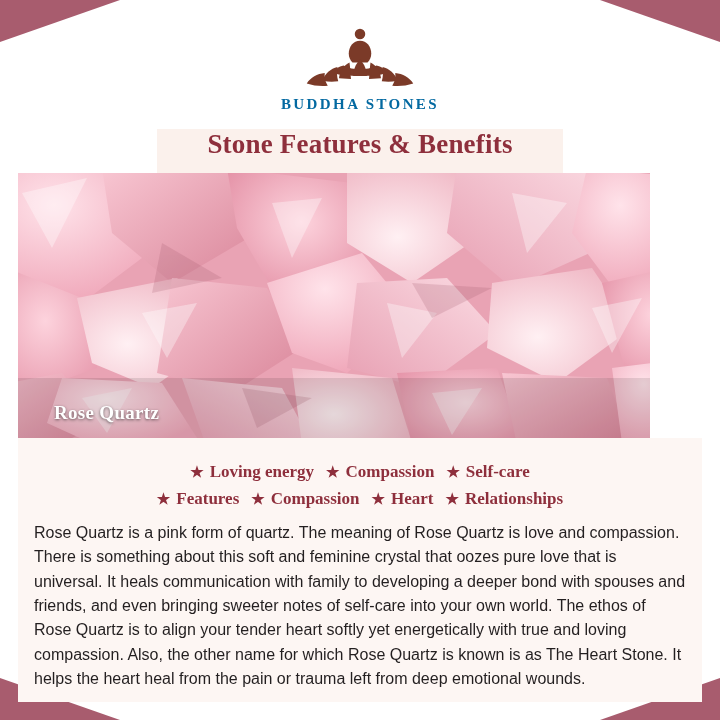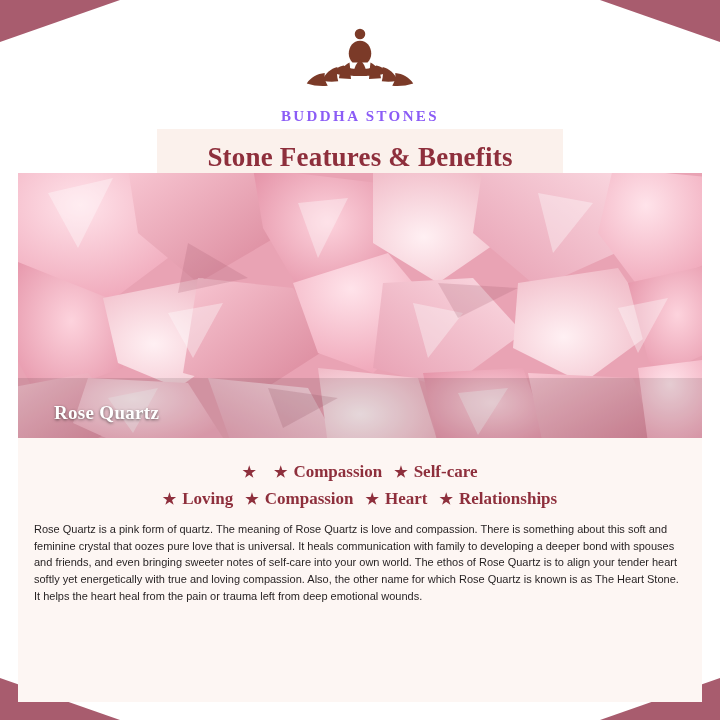--- a/index.html
+++ b/index.html
@@ -59,54 +59,54 @@
     width: 720px;
     text-align: center;
   }
   .brand-logo {
     display: block;
     margin: 0 auto;
     width: 120px;
     height: 72px;
   }
   .brand-name {
-    margin-top: 14px;
+    margin-top: 2px;
     font-size: 15px;
     letter-spacing: 2.4px;
-    color: #8b5cf6;
+    color: #0369a1;
     font-weight: bold;
     font-family: "Liberation Serif", serif;
   }
 
   
   .title-band {
     position: absolute;
     top: 129px;
     left: 157px;
     width: 406px;
     height: 44px;
     background: #fbf1ec;
     display: flex;
-    align-items: flex-end;
+    align-items: flex-start;
     justify-content: center;
   }
   .title-band .title-text {
     font-family: "Liberation Serif", serif;
     font-weight: bold;
     font-size: 27px;
     color: #8e2f3c;
     letter-spacing: 0.2px;
   }
 
   
   .hero {
     position: absolute;
     top: 173px;
     left: 18px;
-    width: 684px;
+    width: 632px;
     height: 265px;
     overflow: hidden;
     background: #e8a7b4;
   }
   .hero-img {
     position: absolute;
     inset: 0;
     width: 100%;
     height: 100%;
   }
@@ -158,21 +158,21 @@
     margin-right: 6px;
     margin-left: 12px;
   }
   .kw:first-child .star {
     margin-left: 0;
   }
 
   .description {
     margin: 12px 16px 0 16px;
     font-family: "Liberation Sans", sans-serif;
-    font-size: 11px;
+    font-size: 16px;
     line-height: 1.52;
     color: #231f20;
     text-align: left;
   }
 </style>
 </head>
 <body>
 
 <div class="page">
 
@@ -276,34 +276,35 @@
     </svg>
     <div class="caption">Rose Quartz</div>
   </div>
 
   <div class="body-panel">
 
     <div class="keywords">
       <div class="kw-row">
         <span class="kw">
           <span class="star">★</span>
+          <span>Loving energy</span>
         </span>
         <span class="kw">
           <span class="star">★</span>
           <span>Compassion</span>
         </span>
         <span class="kw">
           <span class="star">★</span>
           <span>Self-care</span>
         </span>
       </div>
       <div class="kw-row">
         <span class="kw">
           <span class="star">★</span>
-          <span>Loving</span>
+          <span>Features</span>
         </span>
         <span class="kw">
           <span class="star">★</span>
           <span>Compassion</span>
         </span>
         <span class="kw">
           <span class="star">★</span>
           <span>Heart</span>
         </span>
         <span class="kw">

